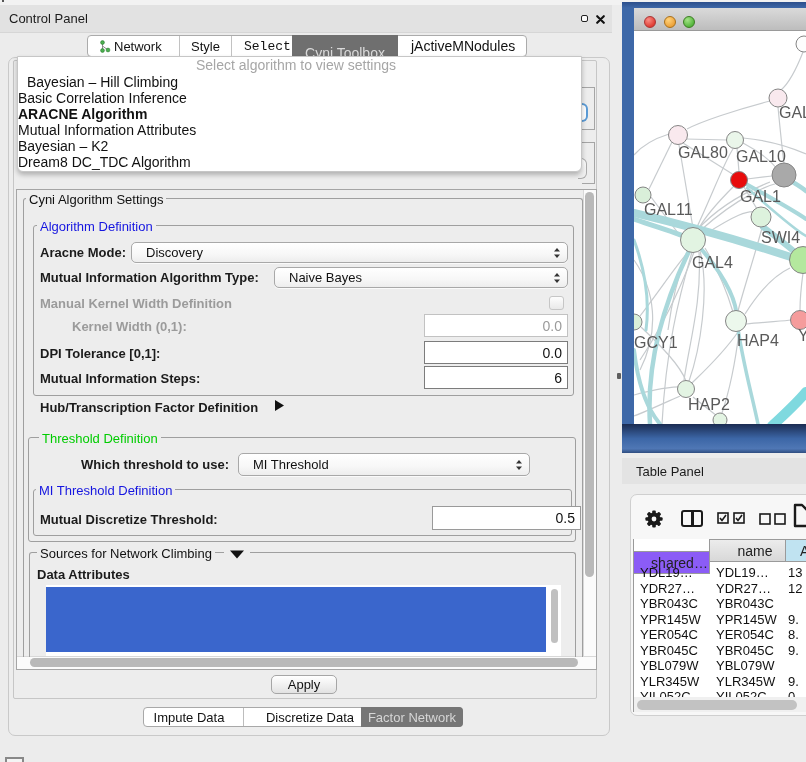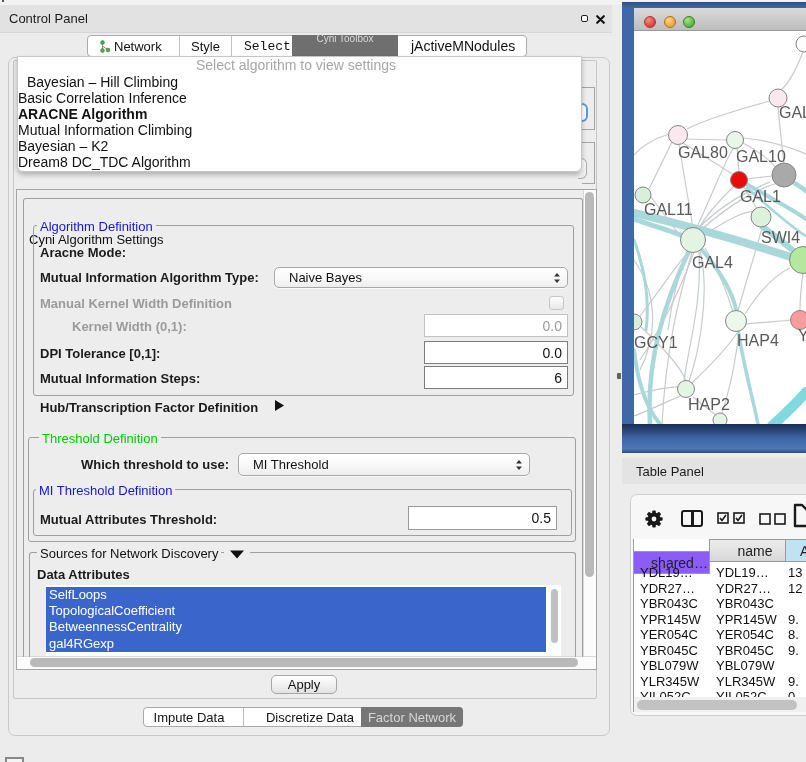--- a/index.html
+++ b/index.html
@@ -38,43 +38,50 @@
 <div class="abs" style="left:292px;top:35px;width:106px;height:22px;background:#6f6f6f;"></div>
 <svg class="abs" style="left:99px;top:40px;" width="12" height="13" viewBox="0 0 12 13">
 <path d="M3.5 2.5 L3.5 10.5 M3.5 6 L9 10" stroke="#8a8a8a" stroke-width="1" fill="none"></path>
 <circle cx="3.5" cy="2.5" r="1.9" fill="#4caf50" stroke="#2e7d32" stroke-width=".6"></circle>
 <circle cx="3.5" cy="10.5" r="1.9" fill="#4caf50" stroke="#2e7d32" stroke-width=".6"></circle>
 <circle cx="9" cy="10" r="1.9" fill="#4caf50" stroke="#2e7d32" stroke-width=".6"></circle>
 </svg>
 <div class="abs" style="left:114px;top:35px;height:22px;display:flex;align-items:center;font-size:13px;color:#111;">Network</div>
 <div class="abs" style="left:191px;top:35px;height:22px;display:flex;align-items:center;font-size:13px;color:#111;">Style</div>
 <div class="abs" style="left:244px;top:35px;height:22px;display:flex;align-items:center;font-size:13px;color:#111;font-family:Liberation Mono, monospace;">Select</div>
-<div class="abs" style="left:292px;top:27px;width:106px;height:22px;display:flex;align-items:center;justify-content:center;font-size:10px;color:#dadada;">Cyni Toolbox</div>
+<div class="abs" style="left:292px;top:42px;width:106px;height:22px;display:flex;align-items:center;justify-content:center;font-size:14px;color:#dadada;">Cyni Toolbox</div>
 <div class="abs" style="left:411px;top:35px;height:22px;display:flex;align-items:center;font-size:14px;color:#111;">jActiveMNodules</div>
 
 <div class="abs" style="left:582px;top:87px;width:13px;height:43px;border:1px solid #a5a5a5;border-left:none;box-sizing:border-box;"></div>
 <div class="abs" style="left:579px;top:103px;width:9px;height:19px;border:2.5px solid #5b9bd5;border-left:none;border-radius:0 6px 6px 0;background:#fff;box-sizing:border-box;"></div>
 <div class="abs" style="left:582px;top:142px;width:13px;height:42px;border:1px solid #a5a5a5;border-left:none;box-sizing:border-box;"></div>
 <div class="abs" style="left:578px;top:158px;width:9px;height:21px;border:1px solid #ababab;border-left:none;border-radius:0 6px 6px 0;background:linear-gradient(#fff,#ececec);box-sizing:border-box;"></div>
 
 <div class="abs" style="left:16px;top:189px;width:581px;height:481px;border:1px solid #a5a5a5;background:#ededed;box-sizing:border-box;"></div>
 
 <div class="abs" style="left:583px;top:190px;width:13px;height:466px;background:#fbfbfb;border-left:1px solid #d8d8d8;box-sizing:border-box;"></div>
 <div class="abs" style="left:585px;top:192px;width:9px;height:385px;background:#b9b9b9;border-radius:5px;"></div>
 
 <div class="abs" style="left:17px;top:656px;width:579px;height:13px;background:#fbfbfb;border-top:1px solid #d8d8d8;box-sizing:border-box;"></div>
 <div class="abs" style="left:30px;top:658px;width:548px;height:9px;background:#b9b9b9;border-radius:5px;"></div>
 
 <div class="gbox" style="left:23px;top:198px;width:558px;height:458px;border-radius:3px 3px 0 0;border-bottom:none;"></div>
-<div class="gtitle" style="left:26px;top:192px;margin-top:40px;">Cyni Algorithm Settings</div>
+<div class="gtitle" style="left:26px;top:192px;">Cyni Algorithm Settings</div>
 
 <div class="gbox" style="left:33px;top:225px;width:539px;height:169px;"></div>
 <div class="gtitle" style="left:37px;top:219px;color:#1515e0;">Algorithm Definition</div>
 
 <div class="lbl" style="left:40px;top:245px;">Aracne Mode:</div>
+<div class="combo" style="left:131px;top:242px;width:435px;height:19px;">
+      <span class="tx">Discovery</span>
+      <svg class="ar" viewBox="0 0 8 10">
+        <path d="M4 0 L7 3.5 H1 Z" fill="#333"></path>
+        <path d="M4 10 L7 6.5 H1 Z" fill="#333"></path>
+      </svg>
+    </div>
 
 <div class="lbl" style="left:40px;top:270px;">Mutual Information Algorithm Type:</div>
 <div class="combo" style="left:274px;top:267px;width:292px;height:19px;">
       <span class="tx">Naive Bayes</span>
       <svg class="ar" viewBox="0 0 8 10">
         <path d="M4 0 L7 3.5 H1 Z" fill="#333"></path>
         <path d="M4 10 L7 6.5 H1 Z" fill="#333"></path>
       </svg>
     </div>
 
@@ -103,53 +110,52 @@
       <span class="tx">MI Threshold</span>
       <svg class="ar" viewBox="0 0 8 10">
         <path d="M4 0 L7 3.5 H1 Z" fill="#333"></path>
         <path d="M4 10 L7 6.5 H1 Z" fill="#333"></path>
       </svg>
     </div>
 
 <div class="gbox" style="left:33px;top:489px;width:537px;height:45px;border-color:#9f9f9f;"></div>
 <div class="gtitle" style="left:36px;top:483px;color:#1515e0;">MI Threshold Definition</div>
 
-<div class="lbl" style="left:40px;top:512px;">Mutual Attributes Threshold:</div>
-<div class="field" style="left:408px;top:506px;width:149px;height:24px;border-color:#9a9a9a;padding-left:35px;">0.5</div>
+<div class="lbl" style="left:40px;top:512px;">Mutual Discretize Threshold:</div>
+<div class="field" style="left:432px;top:506px;width:149px;height:24px;border-color:#9a9a9a;padding-left:35px;">0.5</div>
 
 <div class="gbox" style="left:29px;top:552px;width:545px;height:104px;border-bottom:none;border-radius:3px 3px 0 0;"></div>
-<div class="gtitle" style="left:37px;top:546px;">Sources for Network Discovery</div>
+<div class="gtitle" style="left:37px;top:546px;">Sources for Network Climbing</div>
 <div class="abs" style="left:224px;top:548px;width:26px;height:9px;background:#ededed;"></div>
 <svg class="abs" style="left:229px;top:549px;" width="16" height="11" viewBox="0 0 16 11">
       <path d="M1 1.5 L15 1.5 L8 9.5 Z" fill="#111"></path>
     </svg>
 
 <div class="lbl" style="left:37px;top:567px;">Data Attributes</div>
 
 <div class="abs" style="left:46px;top:585px;width:515px;height:71px;background:#fff;"></div>
 <div class="abs" style="left:46px;top:587px;width:500px;height:65px;background:#3a66cc;"></div>
-<div class="abs" style="left:49px;top:587px;width:490px;height:65px;font-size:13px;line-height:16.2px;color:#fff;">SelfLoops<br>TopologicalCoefficient<br>BetweennessCentrality<br>gal4RGexp</div>
 <div class="abs" style="left:551px;top:589px;width:7px;height:54px;background:#c0c0c0;border-radius:4px;"></div>
 
 <div class="abs" style="left:271px;top:675px;width:66px;height:19px;background:linear-gradient(#ffffff,#eeeeee 60%,#e2e2e2);border:1px solid #a6a6a6;border-radius:5px;box-sizing:border-box;display:flex;align-items:center;justify-content:center;font-size:13px;color:#111;">Apply</div>
 
 <div class="abs" style="left:143px;top:707px;width:320px;height:20px;background:#fff;border:1px solid #a8a8a8;border-radius:4px;box-sizing:border-box;"></div>
 <div class="abs" style="left:243px;top:708px;width:1px;height:18px;background:#bdbdbd;"></div>
 <div class="abs" style="left:361px;top:707px;width:102px;height:20px;background:#767676;border-radius:0 4px 4px 0;"></div>
 <div class="abs" style="left:139px;top:707px;width:100px;height:20px;display:flex;align-items:center;justify-content:center;font-size:13px;color:#111;">Impute Data</div>
 <div class="abs" style="left:251px;top:707px;width:118px;height:20px;display:flex;align-items:center;justify-content:center;font-size:13px;color:#111;">Discretize Data</div>
 <div class="abs" style="left:361px;top:707px;width:102px;height:20px;display:flex;align-items:center;justify-content:center;font-size:13px;color:#d6d6d6;">Factor Network</div>
 
 <div class="abs" style="left:17px;top:56px;width:565px;height:116px;background:#fff;border:1px solid #c6c6c6;border-radius:0 0 6px 6px;box-shadow:0 3px 5px rgba(0,0,0,.25);box-sizing:border-box;"></div>
 <div class="abs" style="left:196px;top:57px;font-size:14px;color:#a6a6a6;">Select algorithm to view settings</div>
 <div class="abs" style="left:17px;top:74px;width:565px;font-size:14px;line-height:16px;color:#111;">
 <div style="padding-left:10px;">Bayesian – Hill Climbing</div>
 <div style="padding-left:1px;">Basic Correlation Inference</div>
 <div style="padding-left:1px;font-weight:bold;">ARACNE Algorithm</div>
-<div style="padding-left:1px;">Mutual Information Climbing</div>
+<div style="padding-left:1px;">Mutual Information Attributes</div>
 <div style="padding-left:1px;">Bayesian – K2</div>
 <div style="padding-left:1px;">Dream8 DC_TDC Algorithm</div>
 </div>
 
 <div class="abs" style="left:622px;top:2px;width:184px;height:451px;background:#3e68a8;"></div>
 <div class="abs" style="left:622px;top:2px;width:184px;height:6px;background:linear-gradient(#2c4f8c,#3e68a8);"></div>
 <div class="abs" style="left:622px;top:424px;width:184px;height:29px;background:linear-gradient(#1b2c52,#3c66a6 50%,#4f77b5 85%,#2f4d80);"></div>
 <div class="abs" style="left:634px;top:8px;width:172px;height:23px;background:linear-gradient(#dadada,#bdbdbd);border-bottom:1px solid #9a9a9a;box-sizing:border-box;"></div>
 <div class="abs" style="left:644px;top:16px;width:10px;height:10px;border-radius:50%;background:radial-gradient(circle at 35% 30%,#f98d85,#e03f35 70%);border:.5px solid #a33;"></div>
 <div class="abs" style="left:664px;top:16px;width:10px;height:10px;border-radius:50%;background:radial-gradient(circle at 35% 30%,#ffd27a,#eda33b 70%);border:.5px solid #a97019;"></div>

